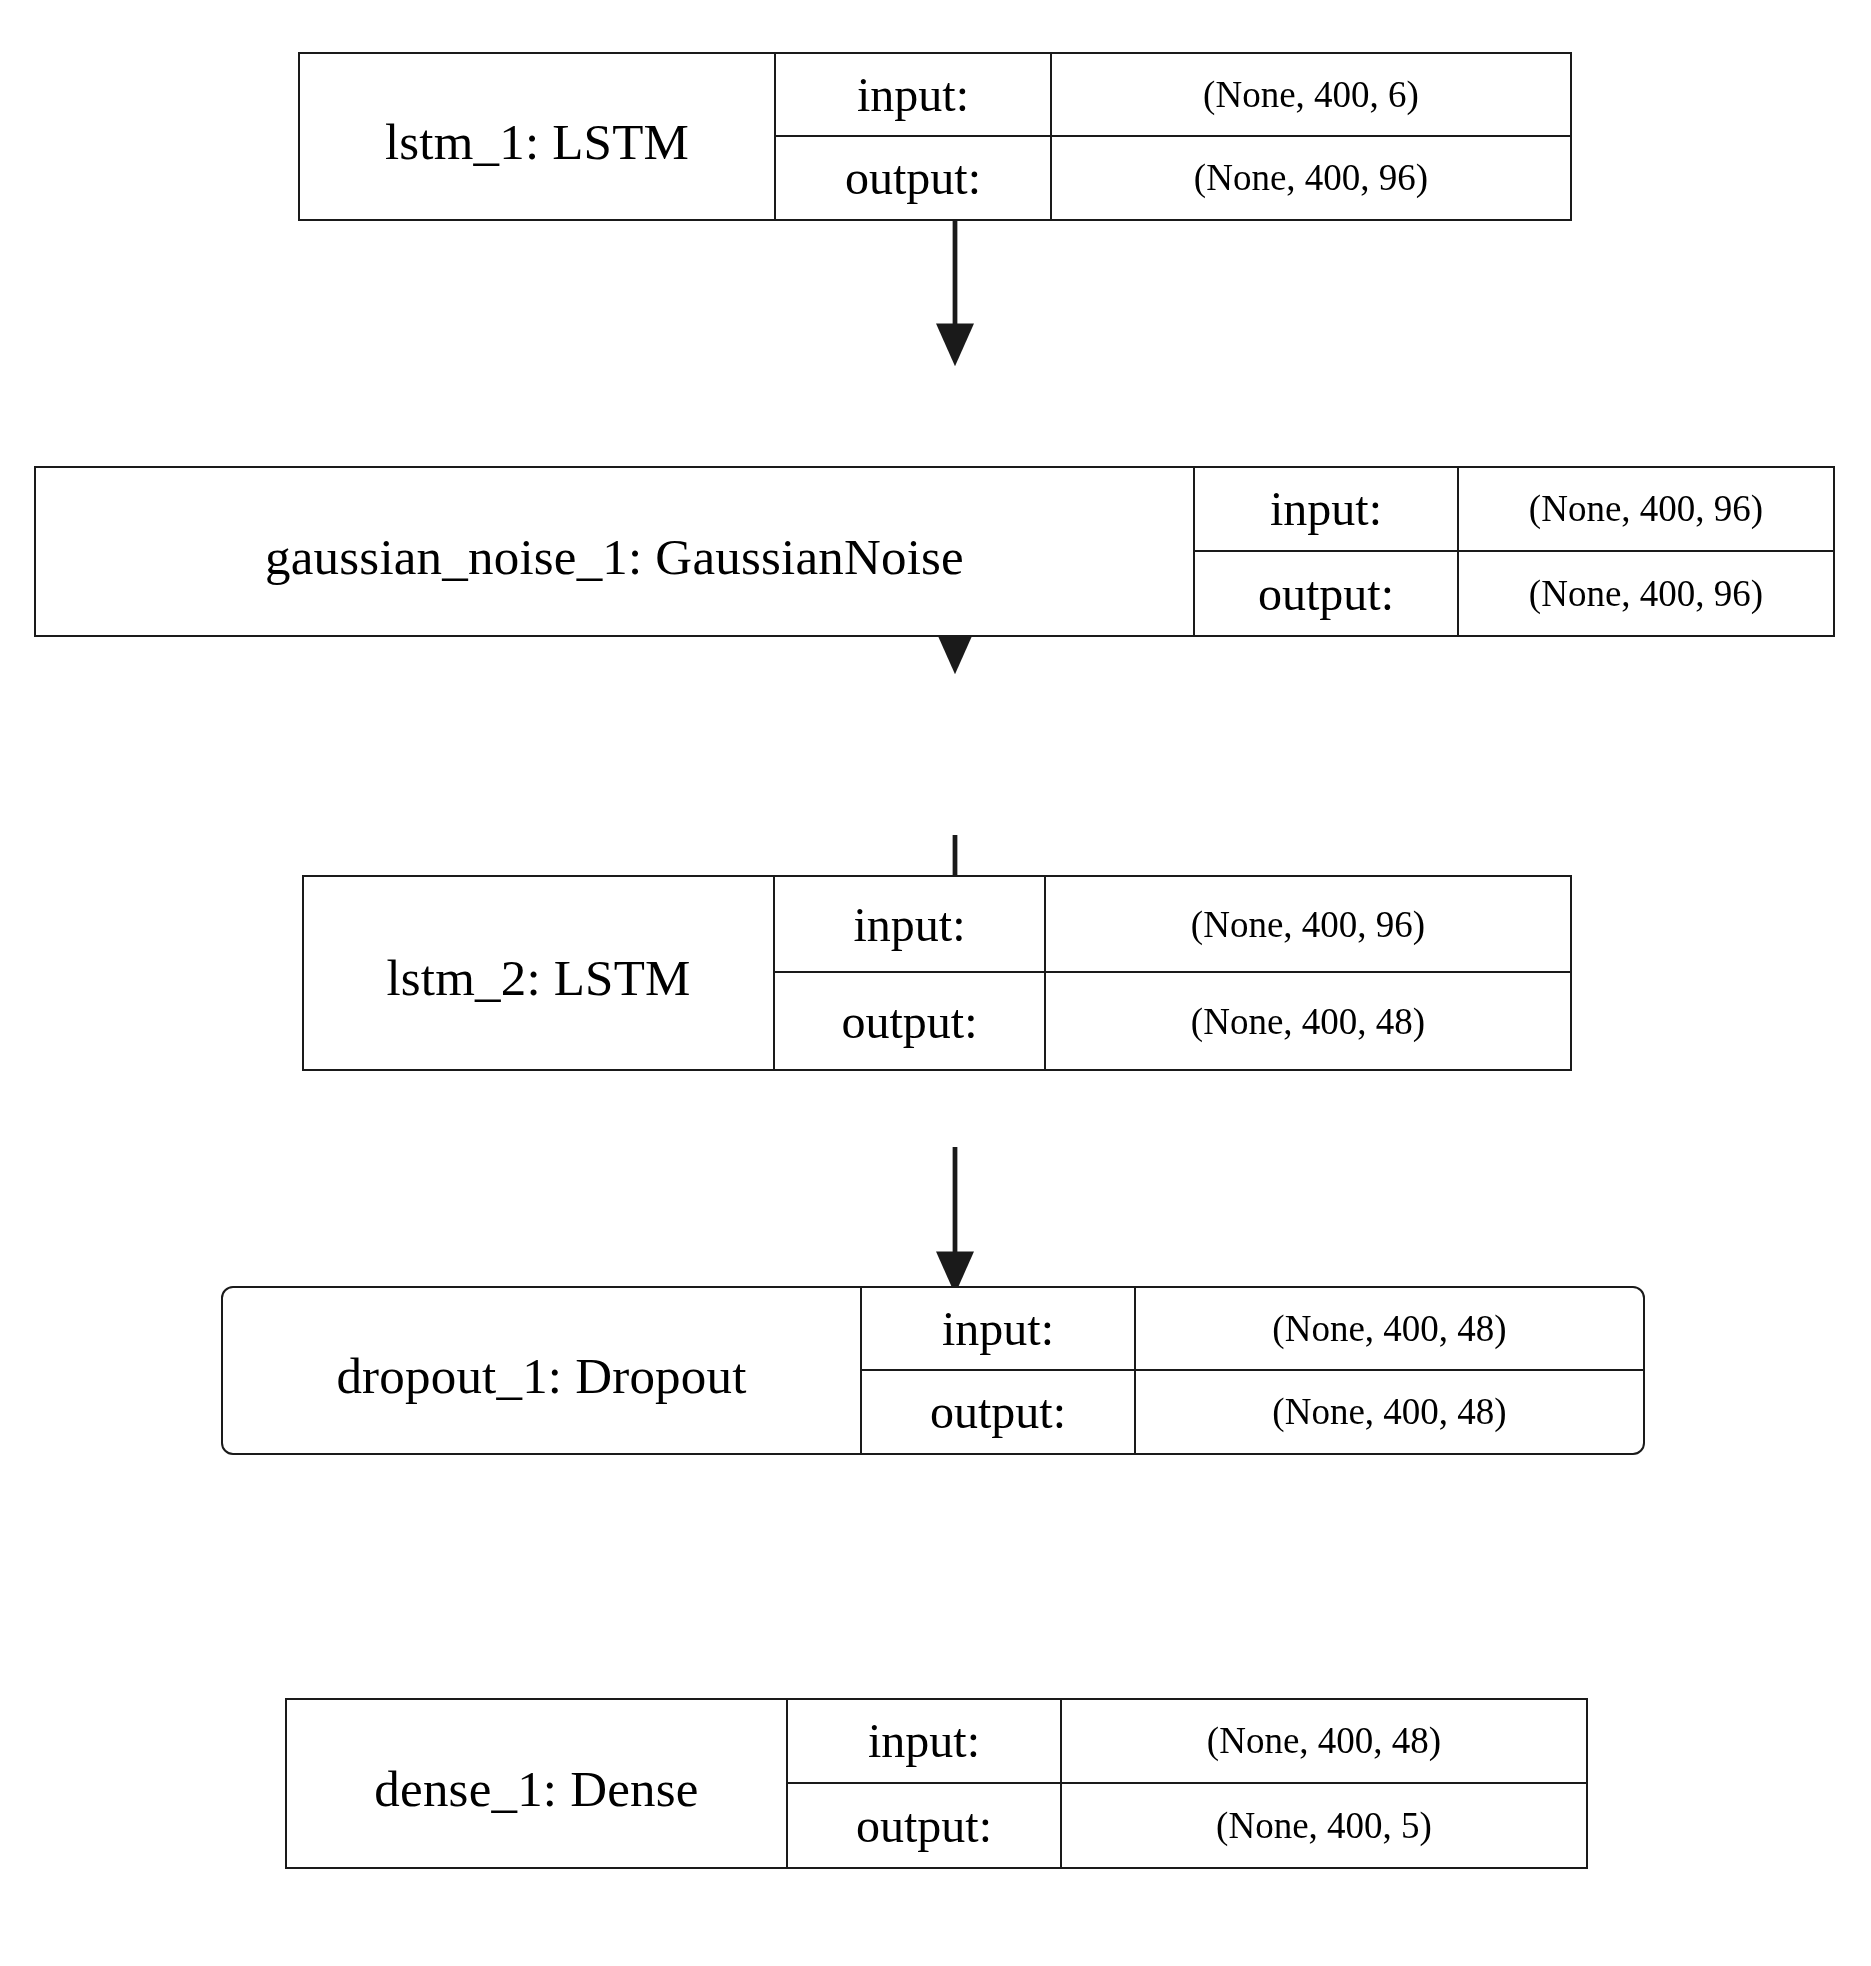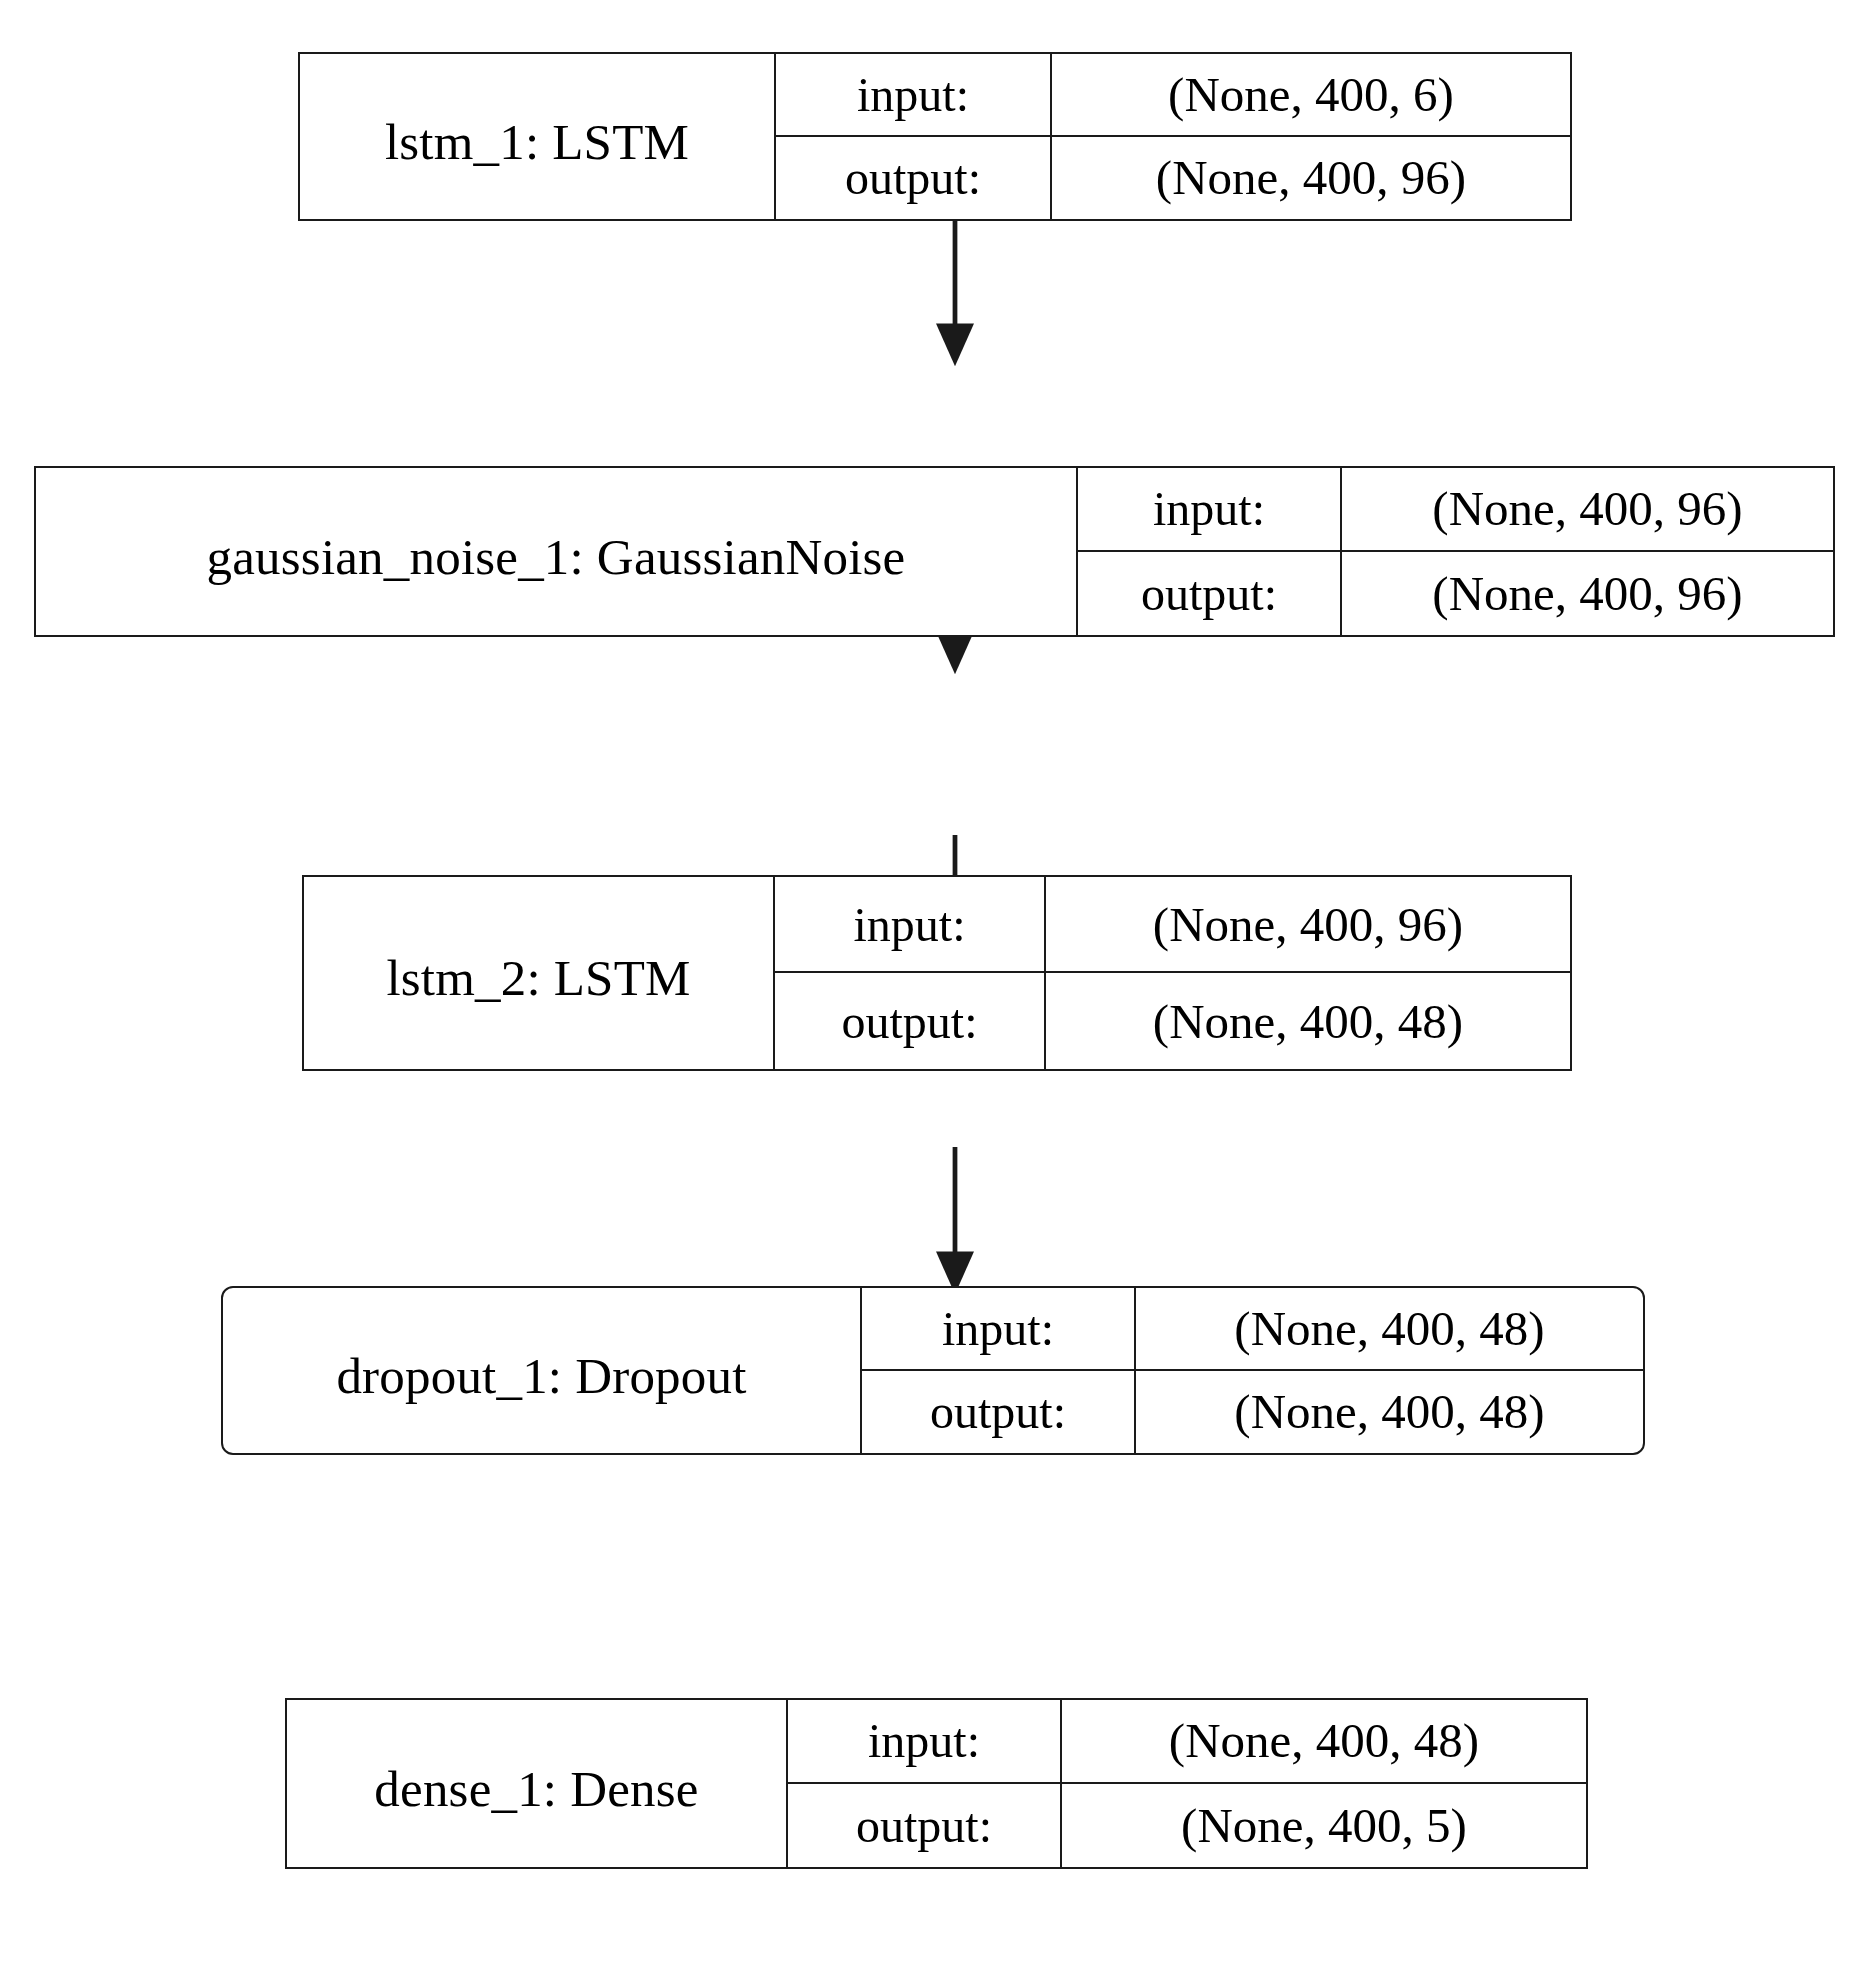--- a/index.html
+++ b/index.html
@@ -70,21 +70,21 @@
     white-space: nowrap;
     font-size: 48px;
   }
   .io-val {
     box-sizing: border-box;
     display: flex;
     align-items: center;
     justify-content: center;
     flex: 1 1 auto;
     white-space: nowrap;
-    font-size: 49px;
+    font-size: 37px;
   }
   
   .connector {
     position: absolute;
     z-index: 2;
   }
   .connector svg {
     display: block;
     overflow: visible;
   }
@@ -132,21 +132,21 @@
         <div class="io-val">(None, 400, 6)</div>
       </div>
       <div class="io-row">
         <div class="io-key" style="width:276px;">output:</div>
         <div class="io-val">(None, 400, 96)</div>
       </div>
     </div>
   </div>
 
   <div class="layer-box" style="left:34px; top:466px; width:1801px; height:171px;">
-    <div class="layer-name-cell" style="width:1042px;">
+    <div class="layer-name-cell" style="width:1159px;">
       <span class="layer-name-text">gaussian_noise_1: GaussianNoise</span>
     </div>
     <div class="io-table">
       <div class="io-row first">
         <div class="io-key" style="width:264px;">input:</div>
         <div class="io-val">(None, 400, 96)</div>
       </div>
       <div class="io-row">
         <div class="io-key" style="width:264px;">output:</div>
         <div class="io-val">(None, 400, 96)</div>

